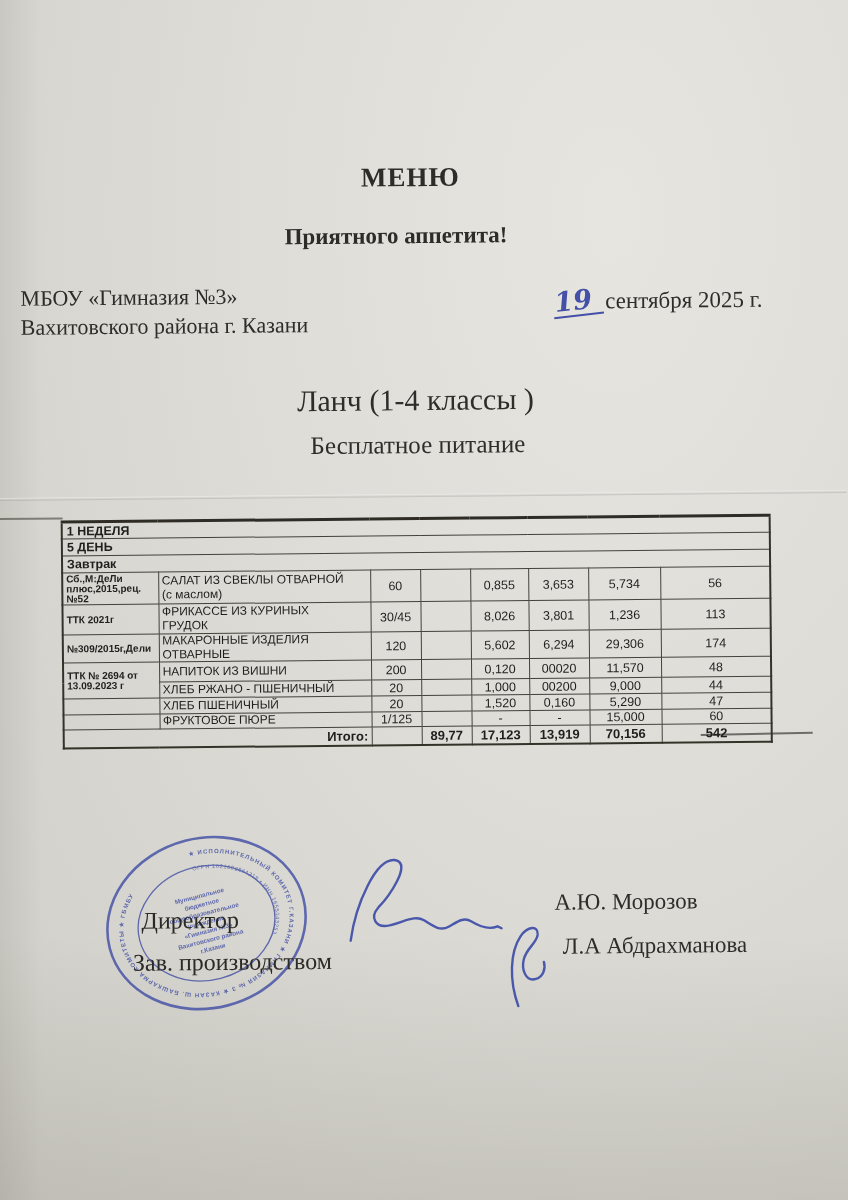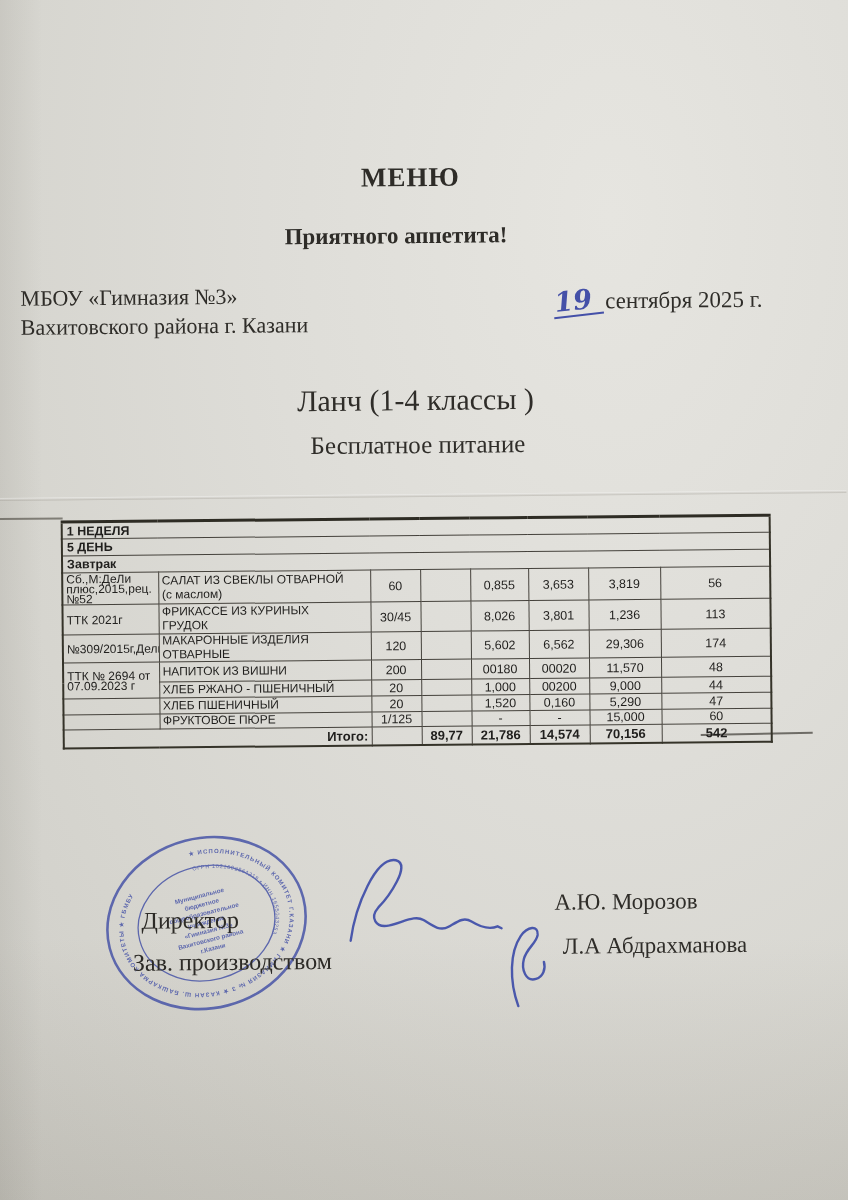--- a/index.html
+++ b/index.html
@@ -36,21 +36,21 @@
   .edge-left{position:absolute;left:0;top:514px;width:64px;height:2px;background:rgba(70,66,58,.6);}
   .stray-line{position:absolute;left:700px;top:736px;width:112px;height:2px;
     background:rgba(62,60,54,.7);transform:rotate(-0.6deg);}
 
   
   table.menu{position:absolute;left:62px;top:517px;width:708px;border-collapse:collapse;
     table-layout:fixed;font-family:"Liberation Sans",sans-serif;color:#201f1d;}
   table.menu td{border:1px solid #45423c;padding:0 3px;vertical-align:middle;overflow:hidden;}
   table.menu{border:2px solid #353329;border-top:3px solid #2e2c24;}
   tr.band td{font-weight:bold;font-size:12.5px;padding-left:4px;}
-  td.ref{font-size:12px;font-weight:normal;line-height:10px;white-space:pre-line;color:#232220;}
+  td.ref{font-size:10px;font-weight:bold;line-height:10px;white-space:pre-line;color:#232220;}
   td.dish{font-size:12px;line-height:13.5px;white-space:pre-line;}
   td.num{font-size:12.5px;text-align:center;}
   tr.totals td{font-weight:bold;font-size:13px;}
   td.tot-label{text-align:right;padding-right:6px;}
   tbody tr:nth-child(1),tbody tr:nth-child(2),tbody tr:nth-child(3){height:17px;}
   tbody tr:nth-child(4){height:32px;}
   tbody tr:nth-child(5){height:30px;}
   tbody tr:nth-child(6){height:28px;}
   tbody tr:nth-child(7){height:20px;}
   tbody tr:nth-child(8){height:16px;}
@@ -123,52 +123,52 @@
         </tr>
         <tr>
           <td class="ref" rowspan="1">Сб.,М:ДеЛи
 плюс,2015,рец.№52</td>
           <td class="dish">САЛАТ ИЗ СВЕКЛЫ ОТВАРНОЙ
 (с маслом)</td>
           <td class="num">60</td>
           <td class="num"></td>
           <td class="num">0,855</td>
           <td class="num">3,653</td>
-          <td class="num">3,819</td>
+          <td class="num">5,734</td>
           <td class="num">56</td>
         </tr>
         <tr>
           <td class="ref" rowspan="1">ТТК 2021г</td>
           <td class="dish">ФРИКАССЕ ИЗ КУРИНЫХ
 ГРУДОК</td>
           <td class="num">30/45</td>
           <td class="num"></td>
           <td class="num">8,026</td>
           <td class="num">3,801</td>
           <td class="num">1,236</td>
           <td class="num">113</td>
         </tr>
         <tr>
           <td class="ref" rowspan="1">№309/2015г,Дели</td>
           <td class="dish">МАКАРОННЫЕ ИЗДЕЛИЯ
 ОТВАРНЫЕ</td>
           <td class="num">120</td>
           <td class="num"></td>
           <td class="num">5,602</td>
-          <td class="num">6,562</td>
+          <td class="num">6,294</td>
           <td class="num">29,306</td>
           <td class="num">174</td>
         </tr>
         <tr>
           <td class="ref" rowspan="2">ТТК № 2694 от
-07.09.2023 г</td>
+13.09.2023 г</td>
           <td class="dish">НАПИТОК ИЗ ВИШНИ</td>
           <td class="num">200</td>
           <td class="num"></td>
-          <td class="num">00180</td>
+          <td class="num">0,120</td>
           <td class="num">00020</td>
           <td class="num">11,570</td>
           <td class="num">48</td>
         </tr>
         <tr>
           <td class="dish">ХЛЕБ РЖАНО - ПШЕНИЧНЫЙ</td>
           <td class="num">20</td>
           <td class="num"></td>
           <td class="num">1,000</td>
           <td class="num">00200</td>
@@ -192,22 +192,22 @@
           <td class="num"></td>
           <td class="num">-</td>
           <td class="num">-</td>
           <td class="num">15,000</td>
           <td class="num">60</td>
         </tr>
         <tr class="totals">
           <td class="tot-label" colspan="2">Итого:</td>
           <td class="num"></td>
           <td class="num">89,77</td>
-          <td class="num">21,786</td>
-          <td class="num">14,574</td>
+          <td class="num">17,123</td>
+          <td class="num">13,919</td>
           <td class="num">70,156</td>
           <td class="num">542</td>
         </tr>
       </tbody>
   </table>
 
   <div class="stamp">
     <svg width="210" height="180" viewBox="0 0 210 180">
       <g transform="rotate(-14 105 90)">
         <ellipse class="ring" cx="105" cy="90" rx="100" ry="85"></ellipse>

